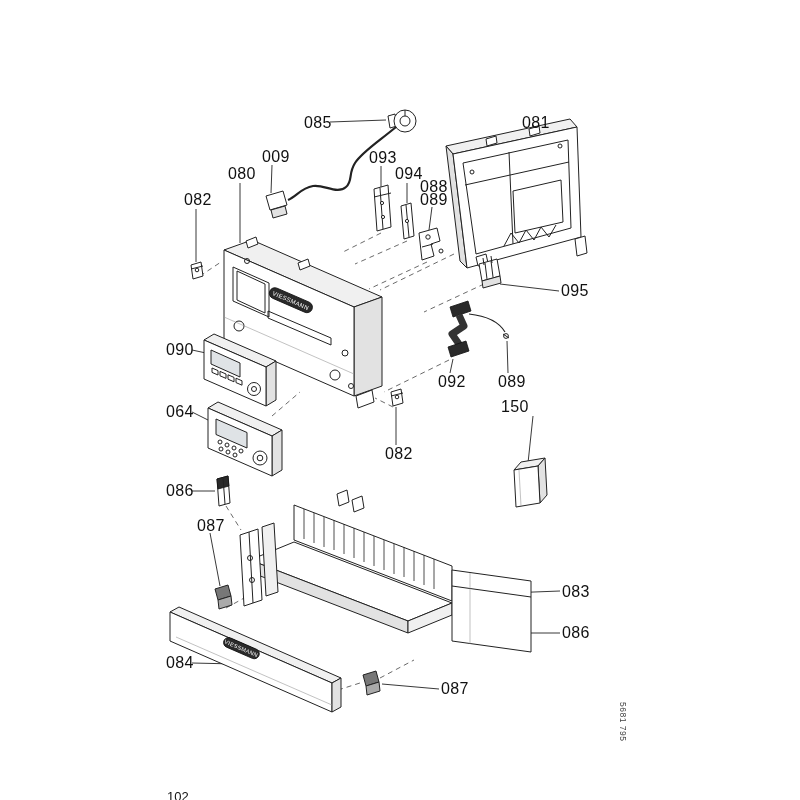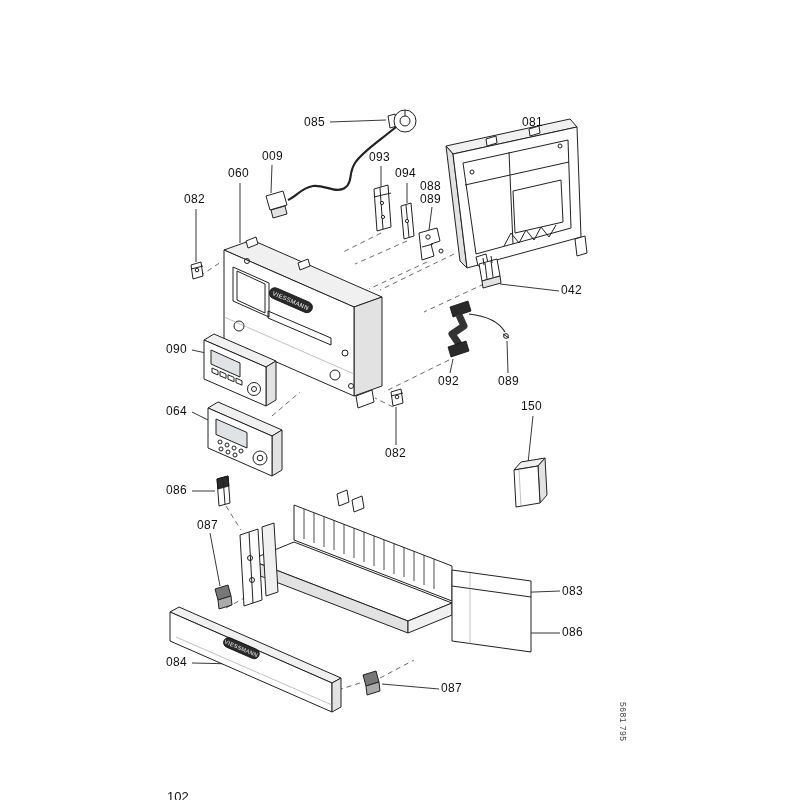--- a/index.html
+++ b/index.html
@@ -1,19 +1,19 @@
 <!DOCTYPE html>
 <html><head>
 <meta charset="utf-8">
 <style>
   html,body{margin:0;padding:0;background:#fff;}
   .page{position:relative;width:800px;height:800px;background:#ffffff;overflow:hidden;
         font-family:"Liberation Sans",sans-serif;}
   svg{position:absolute;left:0;top:0;}
-  .label{position:absolute;font-size:12px;line-height:13px;color:#111;letter-spacing:.3px;}
+  .label{position:absolute;font-size:16px;line-height:13px;color:#111;letter-spacing:.3px;}
   .page-number{position:absolute;left:167px;top:789px;font-size:13px;font-weight:normal;color:#111;}
   .doc-code{position:absolute;left:618px;top:702px;font-size:8.5px;color:#444;
             writing-mode:vertical-rl;letter-spacing:.5px;}
   
   .ln{stroke:#222;stroke-width:1;fill:none;}
   .thin{stroke:#999;stroke-width:.6;fill:none;}
   .fw{fill:#ffffff;stroke:#222;stroke-width:1;}
   .fg1{fill:#f0f0f0;stroke:#222;stroke-width:1;}
   .fg2{fill:#e2e2e2;stroke:#222;stroke-width:1;}
   .dark{fill:#2a2a2a;stroke:#111;stroke-width:.8;}
@@ -274,29 +274,29 @@
 
 </svg>
 
 <div class="label" style="left:304px;top:116px">085</div>
 <div class="label" style="left:262px;top:150px">009</div>
 <div class="label" style="left:369px;top:151px">093</div>
 <div class="label" style="left:395px;top:167px">094</div>
 <div class="label" style="left:420px;top:180px">088</div>
 <div class="label" style="left:420px;top:193px">089</div>
 <div class="label" style="left:522px;top:116px">081</div>
-<div class="label" style="left:228px;top:167px">060</div>
+<div class="label" style="left:228px;top:167px">080</div>
 <div class="label" style="left:184px;top:193px">082</div>
-<div class="label" style="left:561px;top:284px">042</div>
+<div class="label" style="left:561px;top:284px">095</div>
 <div class="label" style="left:166px;top:343px">090</div>
 <div class="label" style="left:438px;top:375px">092</div>
 <div class="label" style="left:498px;top:375px">089</div>
 <div class="label" style="left:166px;top:405px">064</div>
 <div class="label" style="left:385px;top:447px">082</div>
-<div class="label" style="left:521px;top:400px">150</div>
+<div class="label" style="left:501px;top:400px">150</div>
 <div class="label" style="left:166px;top:484px">086</div>
 <div class="label" style="left:197px;top:519px">087</div>
 <div class="label" style="left:562px;top:585px">083</div>
 <div class="label" style="left:562px;top:626px">086</div>
 <div class="label" style="left:166px;top:656px">084</div>
 <div class="label" style="left:441px;top:682px">087</div>
 
 <div class="page-number">102</div>
 <div class="doc-code">5681 795</div>
 

